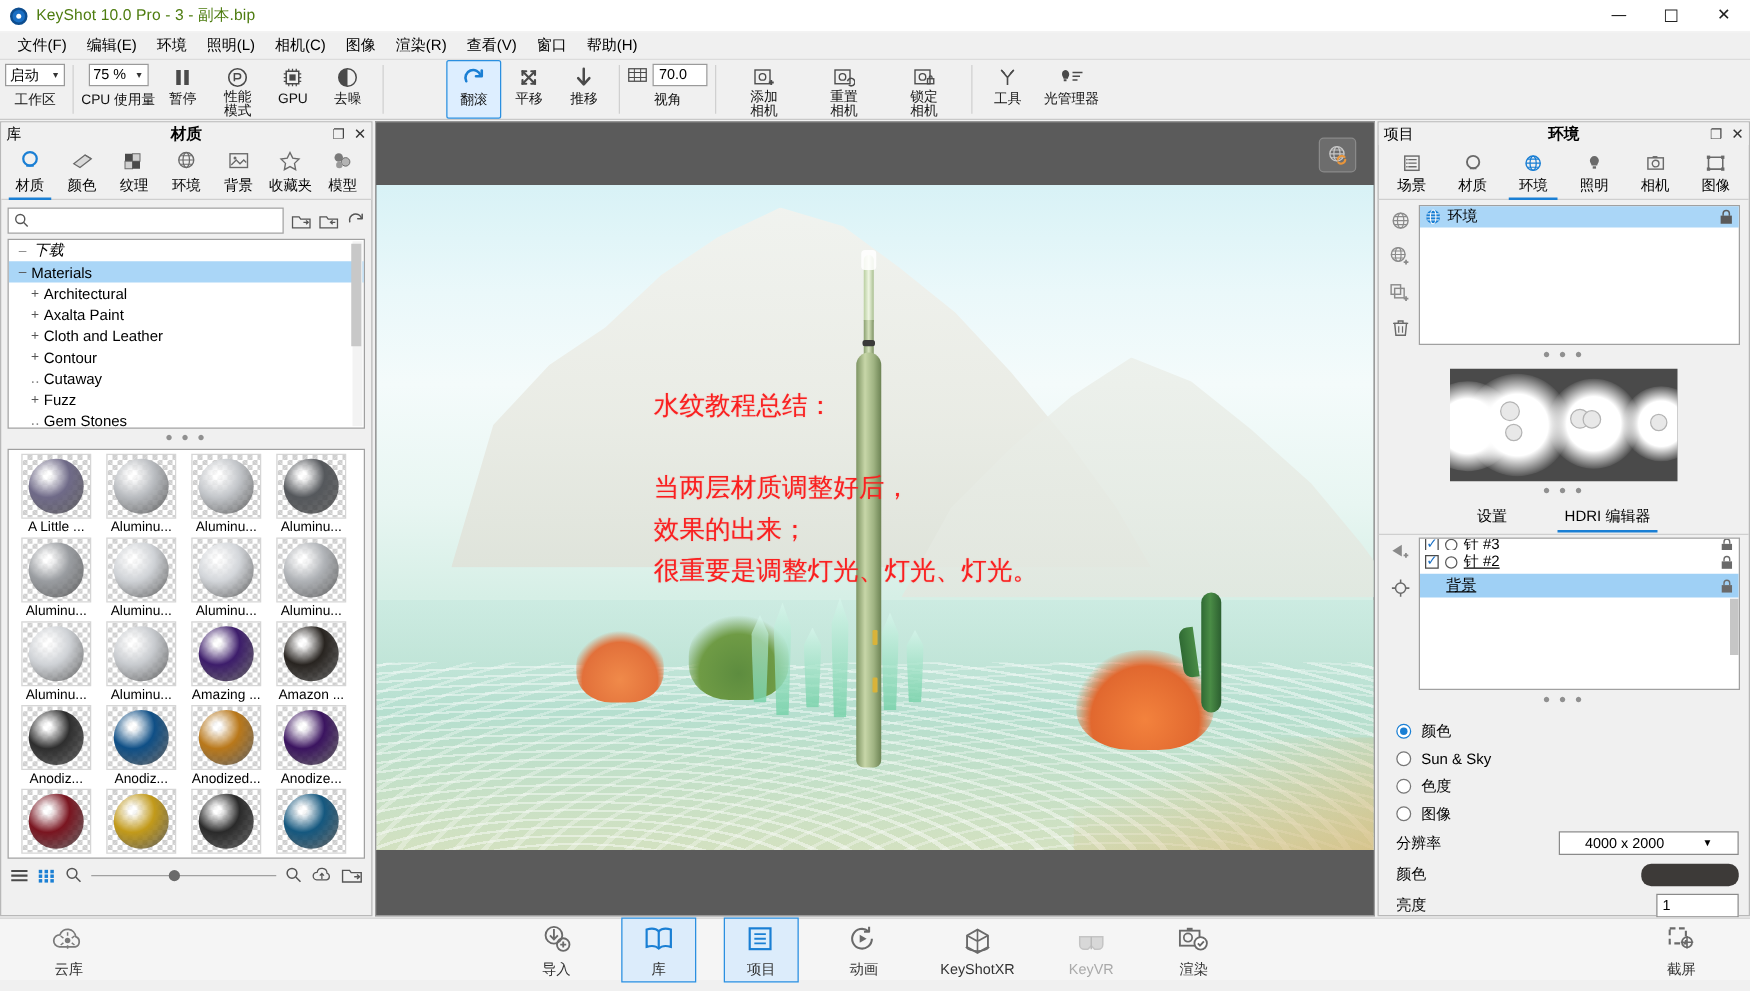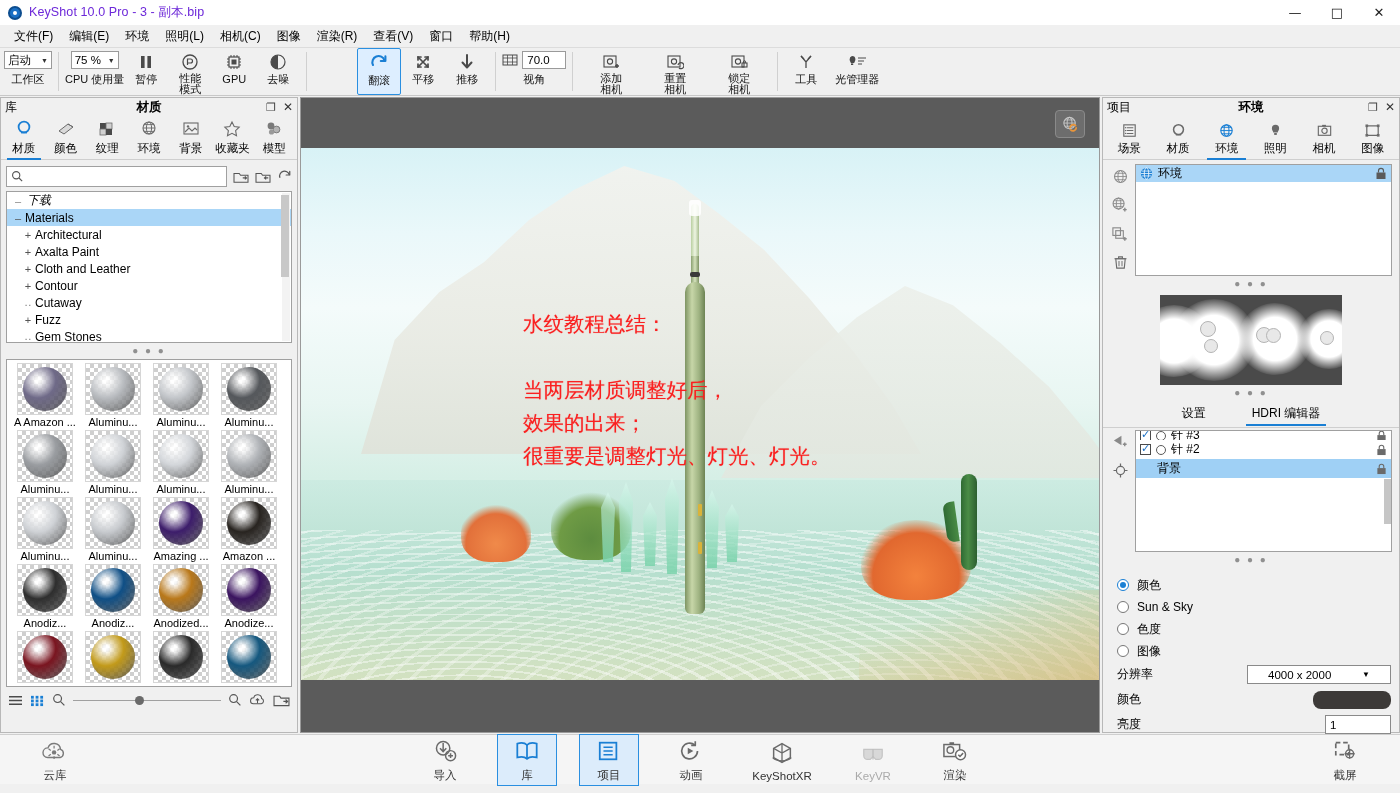--- a/index.html
+++ b/index.html
@@ -21,21 +21,21 @@
   }
   .title-icon {
     width: 14px; height: 14px; margin-left: 8px; margin-right: 7px;
     border-radius: 50%; background: #1a6fc4;
     border: 2px solid #0d4d8f; position: relative;
   }
   .title-icon::after {
     content: ""; position: absolute; left: 3px; top: 3px;
     width: 4px; height: 4px; border-radius: 50%; background: #fff;
   }
-  .title-text { font-size: 12.5px; color: #6d28d9; letter-spacing: .1px; }
+  .title-text { font-size: 12.5px; color: #4d7c0f; letter-spacing: .1px; }
   .win-btns { margin-left: auto; display: flex; height: 26px; }
   .win-btn {
     width: 42px; height: 26px; display: flex; align-items: center; justify-content: center;
     font-size: 13px; color: #222; font-family: "DejaVu Sans", sans-serif;
   }
 
   
   .menubar {
     position: absolute; left: 0; top: 26px; width: 1400px; height: 22px;
     background: #f0f0f0; display: flex; align-items: center; padding-left: 6px;
@@ -293,21 +293,21 @@
     border-bottom: 1px solid #cfcfcf;
   }
   .sub-tab { font-size: 12px; padding: 2px 6px 3px 6px; position: relative; }
   .sub-tab.active::after {
     content: ""; position: absolute; bottom: -1px; left: 0; right: 0; height: 2px; background: #1a7fd4;
   }
   .layer-row { display: flex; padding: 2px 4px 0 4px; }
   .layer-side { width: 26px; display: flex; flex-direction: column; align-items: center; gap: 13px; padding-top: 2px; }
   .layer-list {
     flex: 1; background: #fff; border: 1px solid #a0a0a0; height: 122px; margin-left: 2px; margin-right: 3px;
-    position: relative; overflow: hidden;
+    position: relative; overflow: hidden; text-decoration: underline;
   }
   .layer-item {
     height: 19px; display: flex; align-items: center; gap: 5px; padding: 0 4px; font-size: 12px;
   }
   .layer-item.sel { background: #9fd0f5; }
   .cbox {
     width: 11px; height: 11px; border: 1px solid #4a4a4a; background: #fff; position: relative;
   }
   .cbox.on::after {
     content: "✓"; position: absolute; left: 0px; top: -3px; font-size: 11px; color: #1a6fc4; font-weight: bold;
@@ -716,21 +716,21 @@
     </div>
 
     <div class="dots">● ● ●</div>
 
     <div class="mat-grid-wrap">
       <div class="mat-grid" id="matgrid">
           <div class="mat-cell">
             <div class="mat-thumb">
               <div class="mat-ball" style="background: radial-gradient(circle at 34% 30%, rgb(255, 255, 255) 0%, rgba(255, 255, 255, 0.75) 7%, rgb(111, 106, 136) 42%, rgba(0, 0, 0, 0.55) 96%);"></div>
             </div>
-            <div class="mat-label">A Amazon ...</div>
+            <div class="mat-label">A Little ...</div>
           </div>
           <div class="mat-cell">
             <div class="mat-thumb">
               <div class="mat-ball" style="background: radial-gradient(circle at 34% 30%, rgb(255, 255, 255) 0%, rgba(255, 255, 255, 0.75) 7%, rgb(185, 188, 192) 42%, rgba(0, 0, 0, 0.55) 96%);"></div>
             </div>
             <div class="mat-label">Aluminu...</div>
           </div>
           <div class="mat-cell">
             <div class="mat-thumb">
               <div class="mat-ball" style="background: radial-gradient(circle at 34% 30%, rgb(255, 255, 255) 0%, rgba(255, 255, 255, 0.75) 7%, rgb(195, 198, 202) 42%, rgba(0, 0, 0, 0.55) 96%);"></div>

